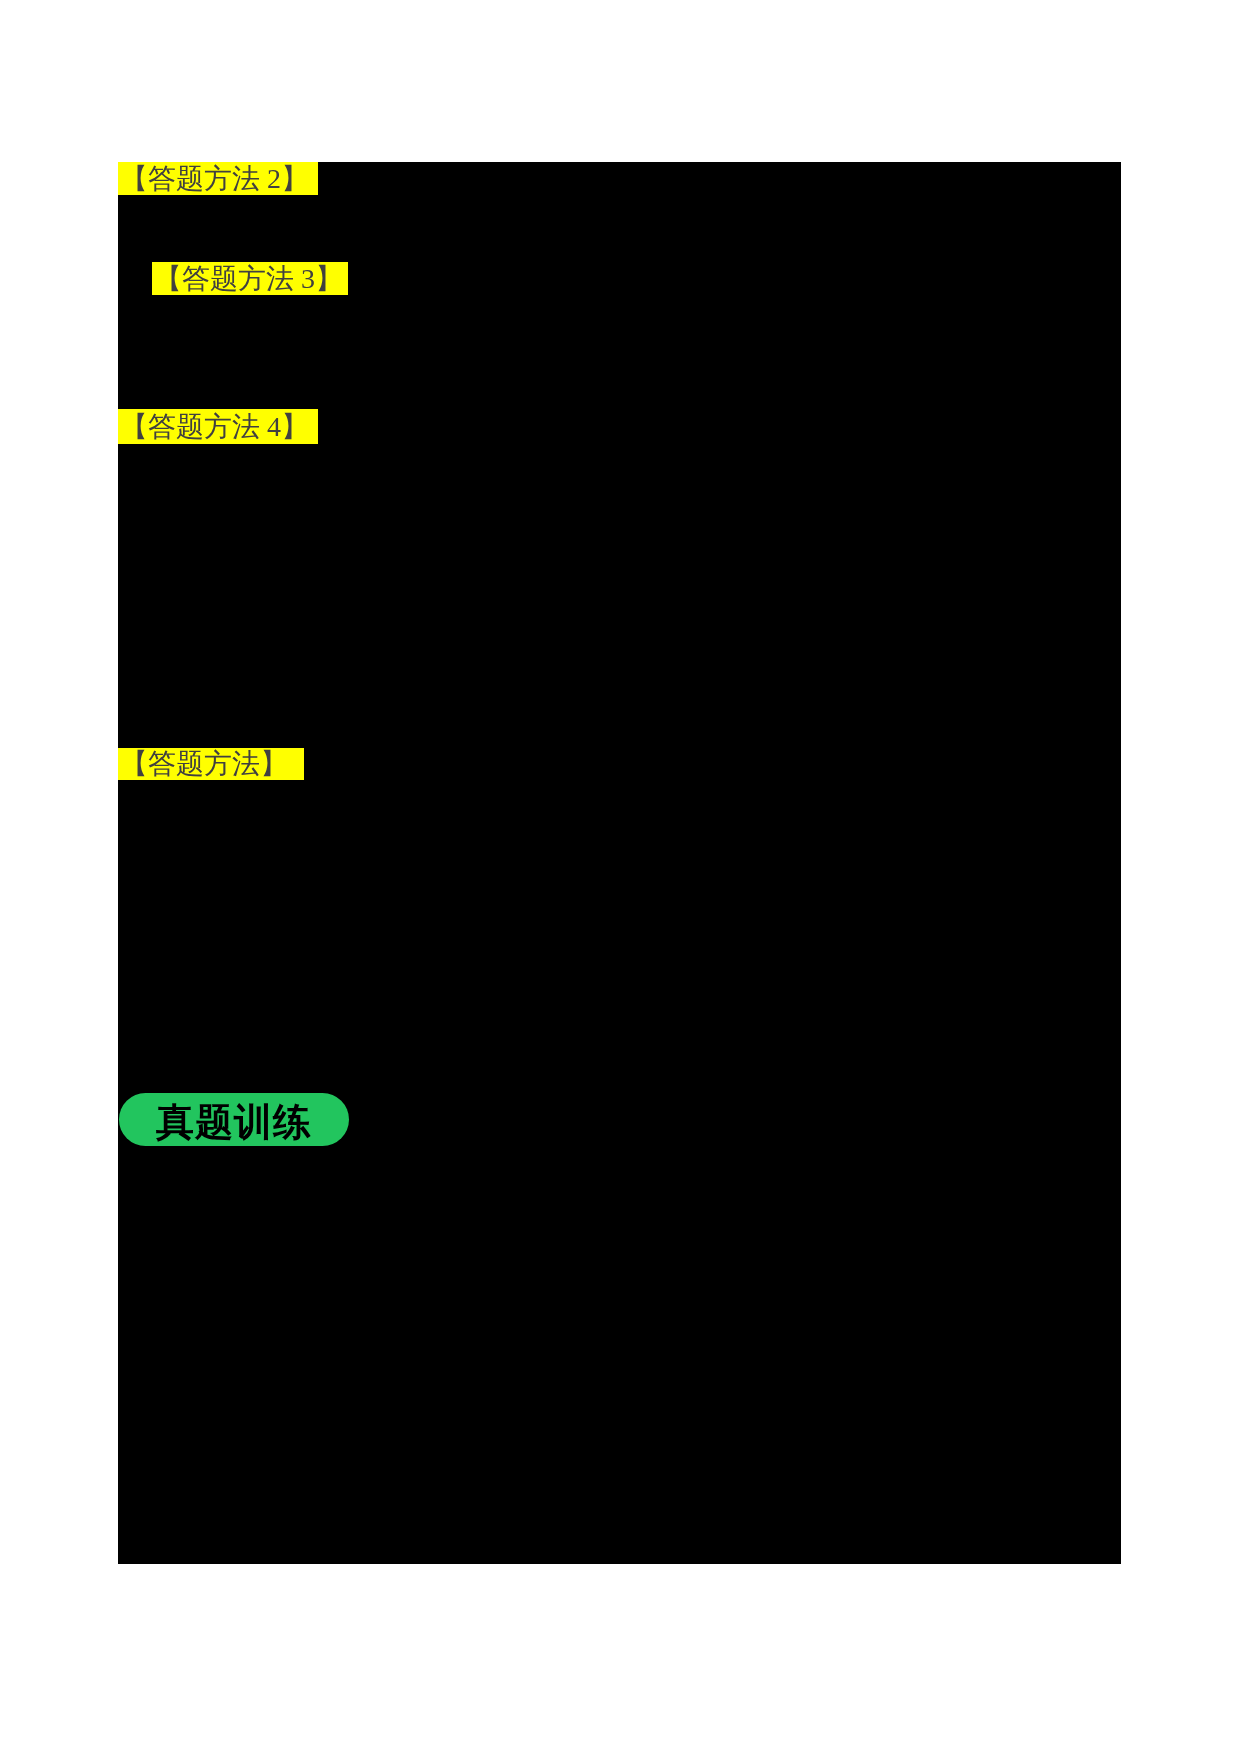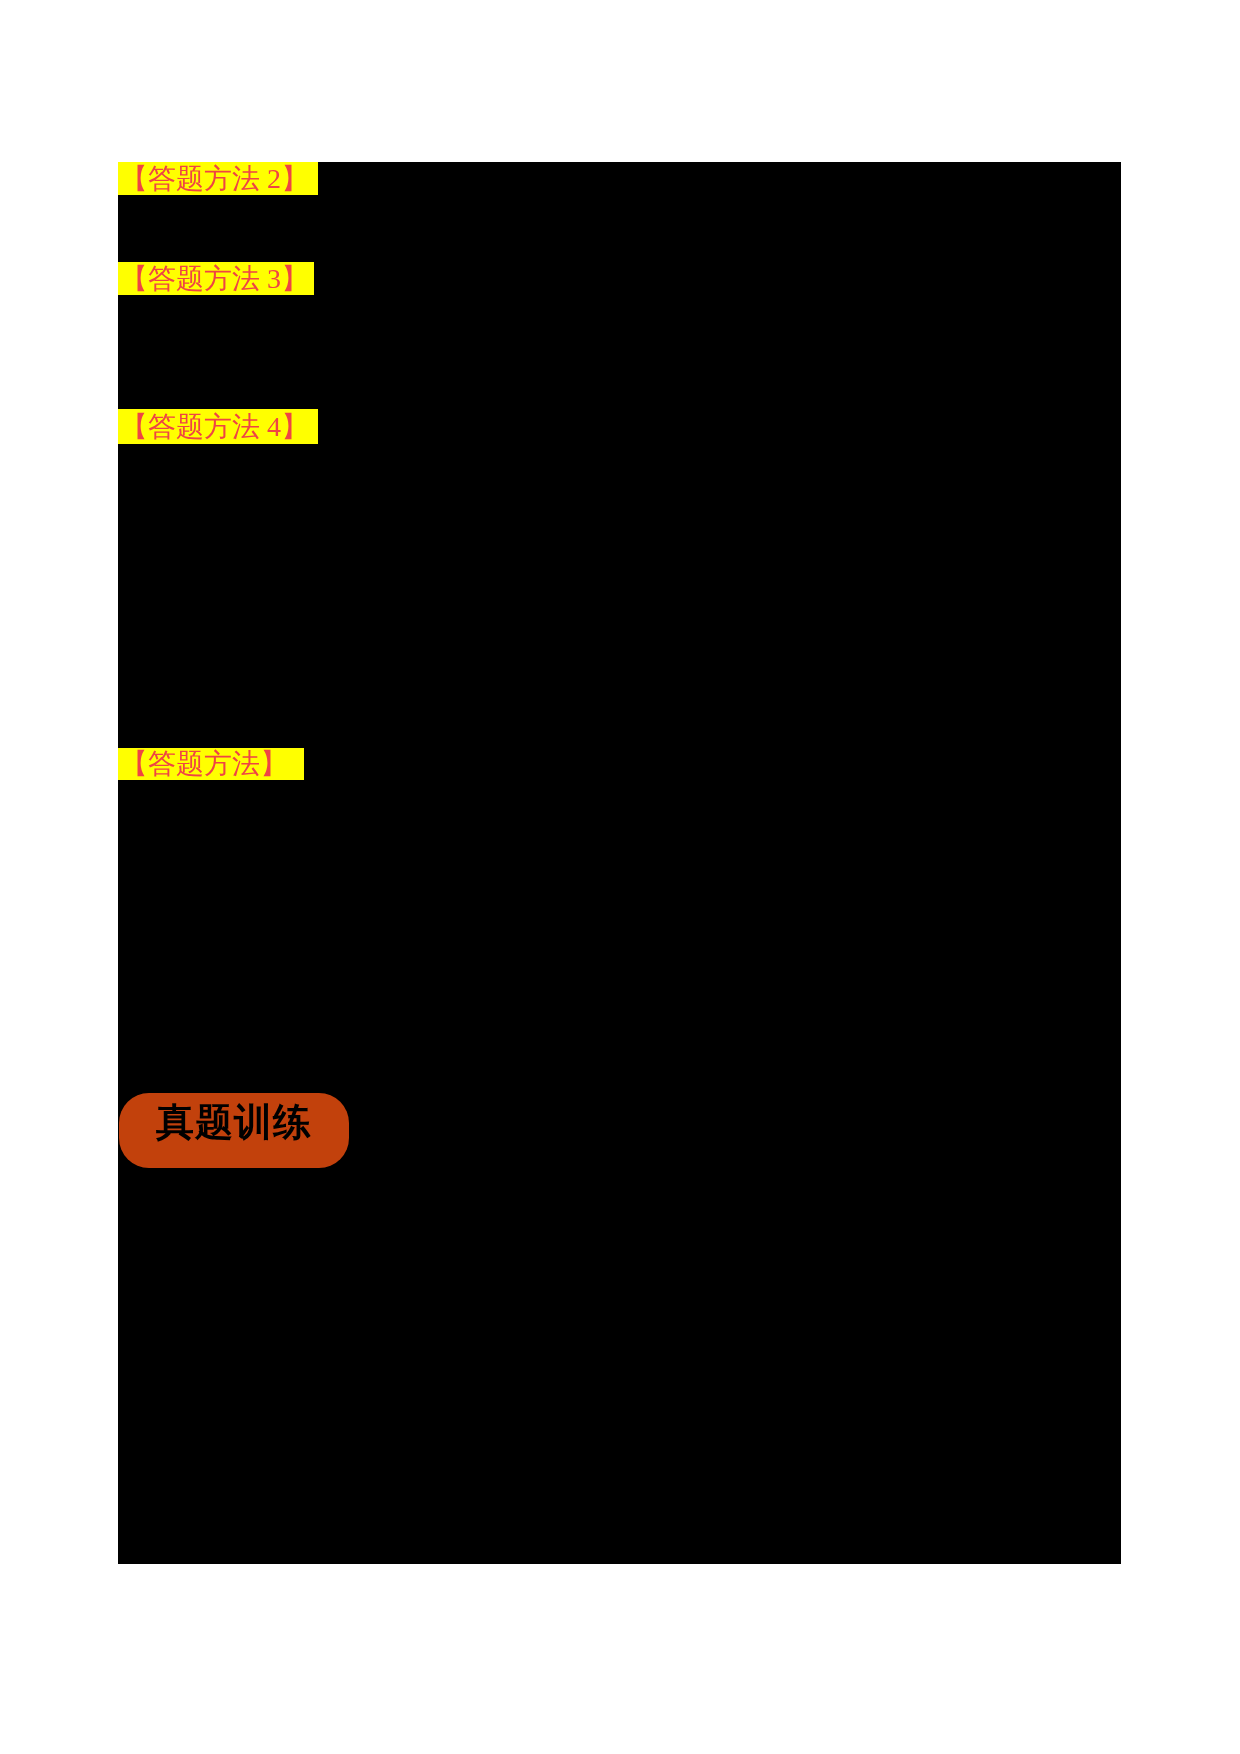--- a/index.html
+++ b/index.html
@@ -20,42 +20,42 @@
     left: 118px;
     top: 162px;
     width: 1003px;
     height: 1402px;
     background: #000000;
   }
   .highlight-label {
     position: absolute;
     left: 118px;
     background: #ffff00;
-    color: #ef4444;
+    color: #404040;
     font-family: "Liberation Serif", serif;
     font-size: 28px;
     line-height: 33px;
     height: 33px;
     white-space: nowrap;
     padding: 0 6px 0 2px;
     box-sizing: border-box;
     overflow: hidden;
   }
   .label-1 { top: 162px; width: 200px; }
-  .label-2 { top: 262px; width: 196px; height: 33px; }
+  .label-2 { top: 262px; width: 196px; height: 33px; margin-left: 34px; }
   .label-3 { top: 409px; width: 200px; height: 35px; line-height: 35px; font-family: Liberation Serif, serif; }
   .label-4 { top: 748px; width: 186px; height: 32px; line-height: 32px; }
   .section-badge {
     position: absolute;
     left: 119px;
     top: 1093px;
     width: 230px;
-    height: 75px;
+    height: 53px;
     border-radius: 30px;
-    background: #c2410c;
+    background: #22c55e;
     color: #000000;
     font-family: "Liberation Sans", sans-serif;
     font-weight: 700;
     font-size: 38px;
     line-height: 59px;
     text-align: center;
     letter-spacing: 1px;
     overflow: hidden;
   }
 </style>

